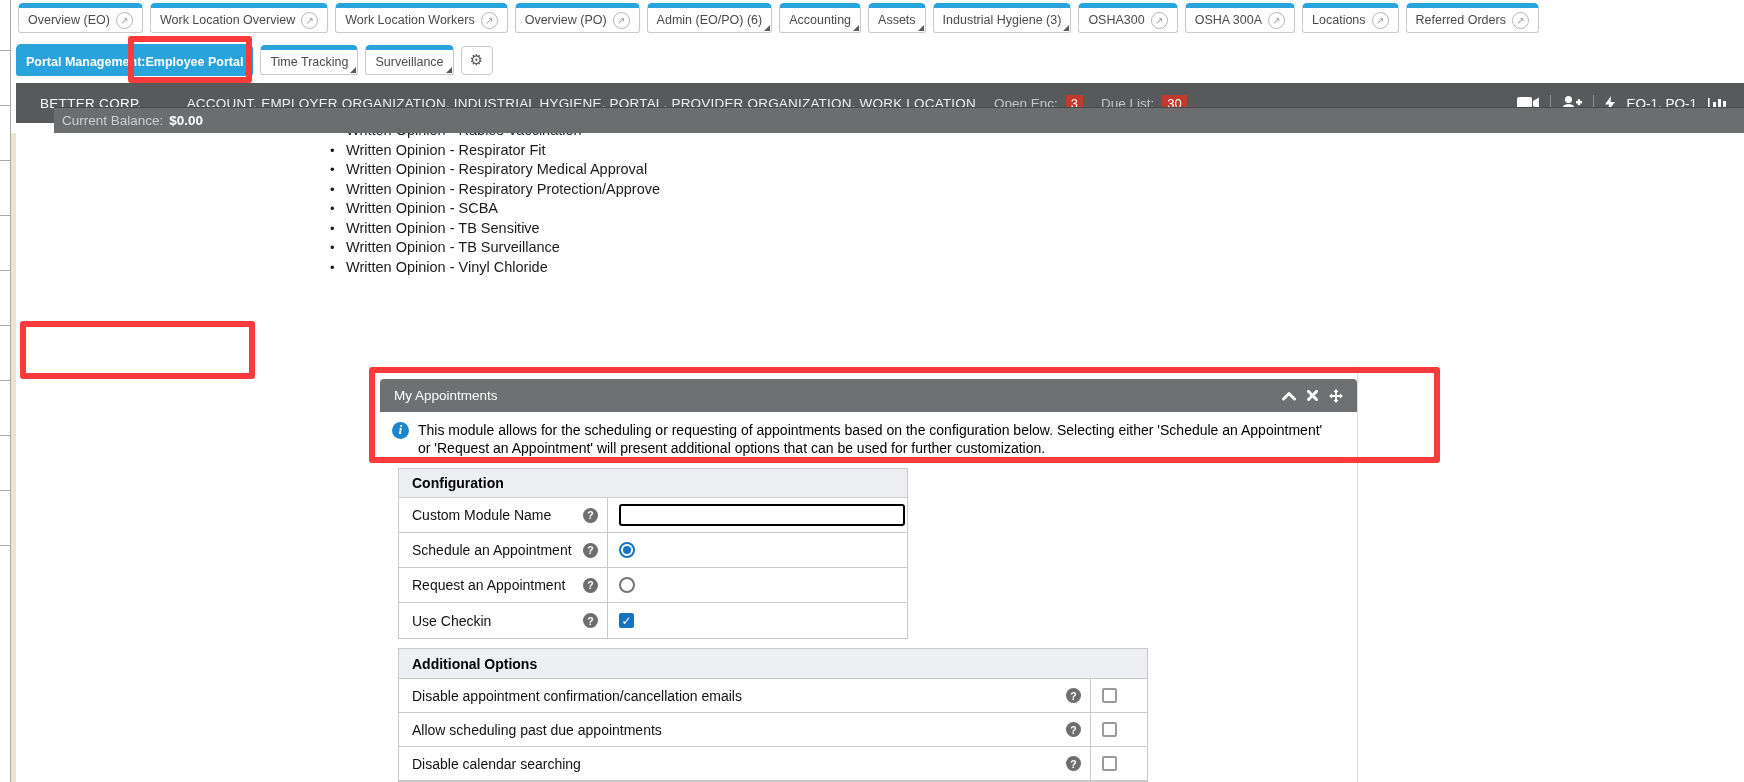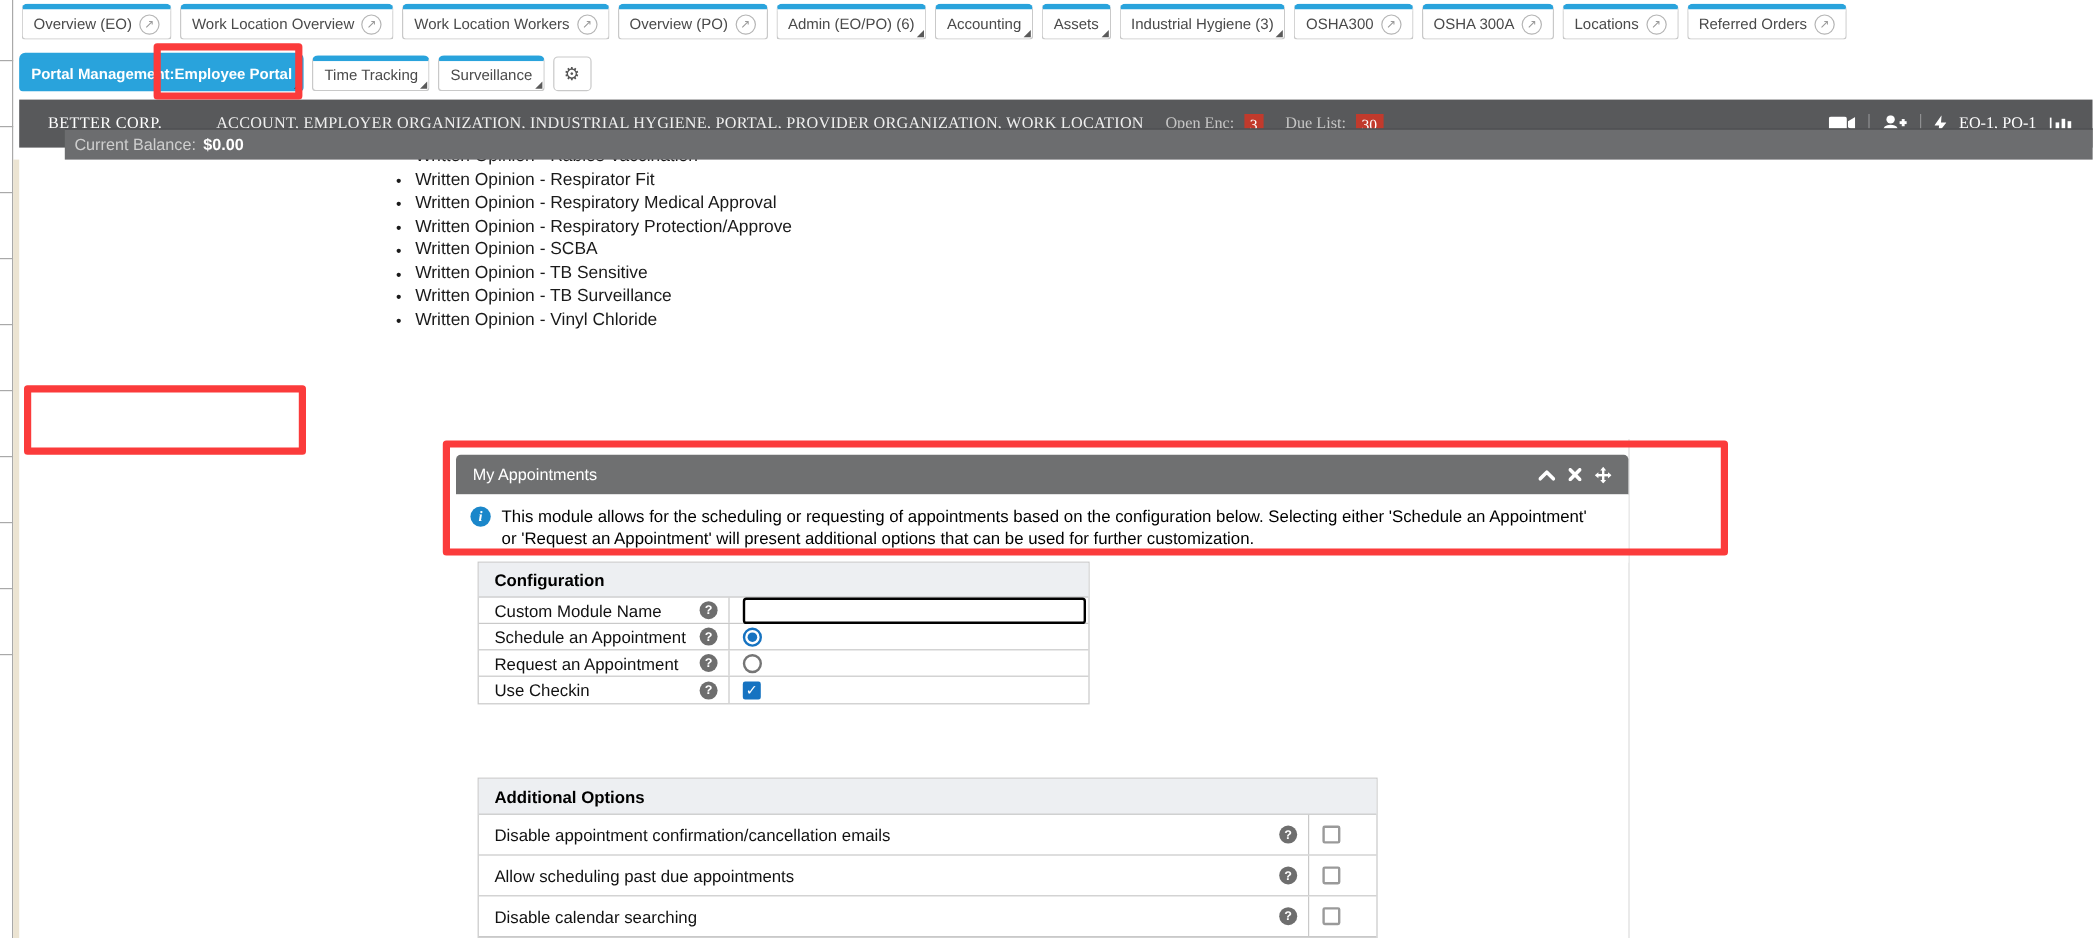--- a/index.html
+++ b/index.html
@@ -6,38 +6,38 @@
   html,body { background:#fff; }
   body { font-family: "Liberation Sans", "DejaVu Sans", sans-serif; }
   #screen { position:relative; width:1744px; height:782px; overflow:hidden; background:#fff; }
 
   
   .leftcol { position:absolute; left:0; top:0; width:11px; height:782px; background:#fff; border-right:1px solid #a9a9a9; z-index:3; }
   .leftcol .tick { position:absolute; left:0; width:11px; height:1px; background:#a9a9a9; }
   .beige-strip { position:absolute; left:11px; top:133px; width:5px; height:649px; background:#ece4d2; z-index:3; }
 
   
-  .tabrow { position:absolute; display:flex; gap:7px; align-items:flex-end; z-index:2; }
+  .tabrow { position:absolute; display:flex; gap:7px; align-items:center; z-index:2; }
   .tabrow1 { left:18px; top:3px; }
   .tabrow2 { left:16px; top:44px; }
   .tab { position:relative; display:inline-flex; align-items:center; gap:6px; height:30px;
          background:#fff; border:1px solid #c9c9c9; border-top:5px solid #29a3dc;
          border-radius:5px 5px 3px 3px; padding:0 9px; font-size:12.5px; color:#4a4a4a; white-space:nowrap; cursor:pointer; }
   .tab.active { background:#29a3dc; border-color:#29a3dc; color:#fff; font-weight:bold; height:32px; }
   .linkicon { display:inline-flex; align-items:center; justify-content:center; width:17px; height:17px;
               border:1px solid #b5b5b5; border-radius:50%; color:#9a9a9a; font-size:10px; }
   .fold { position:absolute; right:1px; bottom:1px; width:0; height:0;
           border-left:6px solid transparent; border-bottom:6px solid #5a5a5a; }
   .tab.active .fold { border-bottom-color:#2b2b2b; }
   .gearbtn { display:inline-flex; align-items:center; justify-content:center; width:32px; height:29px;
              background:#fff; border:1px solid #c9c9c9; border-radius:4px; font-size:15px; color:#555; cursor:pointer; }
 
   
   .bar1 { position:absolute; left:16px; top:83px; width:1728px; height:40px; background:#58595b;
-          display:flex; align-items:center; padding:0 14px 0 24px; z-index:2;font-family:Liberation Serif, serif; }
+          display:flex; align-items:center; padding:0 14px 0 24px; z-index:2; }
   .bar2 { position:absolute; left:16px; top:107px; width:1728px; height:26px; background:#6c6d6f;
           border-top:1px solid #47484a; display:flex; align-items:center; padding:0 8px; z-index:2;margin-left:38px; }
   .company { color:#fff; font-size:13.5px; letter-spacing:.3px; }
   .cats { color:#efefef; font-size:13.5px; margin-left:45px; letter-spacing:.2px; }
   .enc-label { color:#c6c6c6; font-size:13.5px; margin-left:18px; }
   .badge { display:inline-block; background:#c13a2c; color:#fff; font-size:13px; line-height:17px;
            padding:0 5px; margin-left:8px; }
   .baricons { margin-left:auto; display:flex; align-items:center; gap:11px; color:#fff; }
   .vdiv { width:1px; height:16px; background:#8f9092; }
   .ctx { font-size:13.5px; color:#fff; }
@@ -78,21 +78,21 @@
 
   
   .cfgtable { position:absolute; left:398px; top:468px; width:510px; border:1px solid #c9c9c9; background:#fff; z-index:1; }
   .addltable { position:absolute; left:398px; top:648px; width:750px; border:1px solid #c9c9c9; background:#fff; z-index:1; }
   .thead { background:#edeff2; border-bottom:1px solid #c9c9c9; font-weight:bold; font-size:14px; color:#000;
            display:flex; align-items:center; padding-left:13px; }
   .cfgtable .thead { height:29px; }
   .addltable .thead { height:30px; }
   .trow { display:flex; align-items:stretch; border-bottom:1px solid #c9c9c9; }
   .trow:last-child { border-bottom:none; }
-  .cfgtable .trow { height:22px; }
+  .cfgtable .trow { height:35px; }
   .addltable .trow { height:34px; }
   .lcell { display:flex; align-items:center; padding-left:13px; border-right:1px solid #c9c9c9; font-size:14px; color:#111; }
   .cfgtable .lcell { width:209px; }
   .addltable .lcell { width:692px; }
   .ccell { display:flex; align-items:center; padding-left:11px; flex:1; }
   .helpicon { margin-left:auto; margin-right:9px; flex:0 0 auto; width:15px; height:15px; border-radius:50%;
               background:#6e6e6e; color:#fff; font-size:10.5px; font-weight:bold;
               display:flex; align-items:center; justify-content:center; }
   .txtinput { width:286px; height:22px; border:2px solid #000; border-radius:3px; padding:0 5px; font-size:13px; outline:none; }
   .radio { width:16px; height:16px; border-radius:50%; border:2px solid #757575; background:#fff; position:relative; cursor:pointer; }

